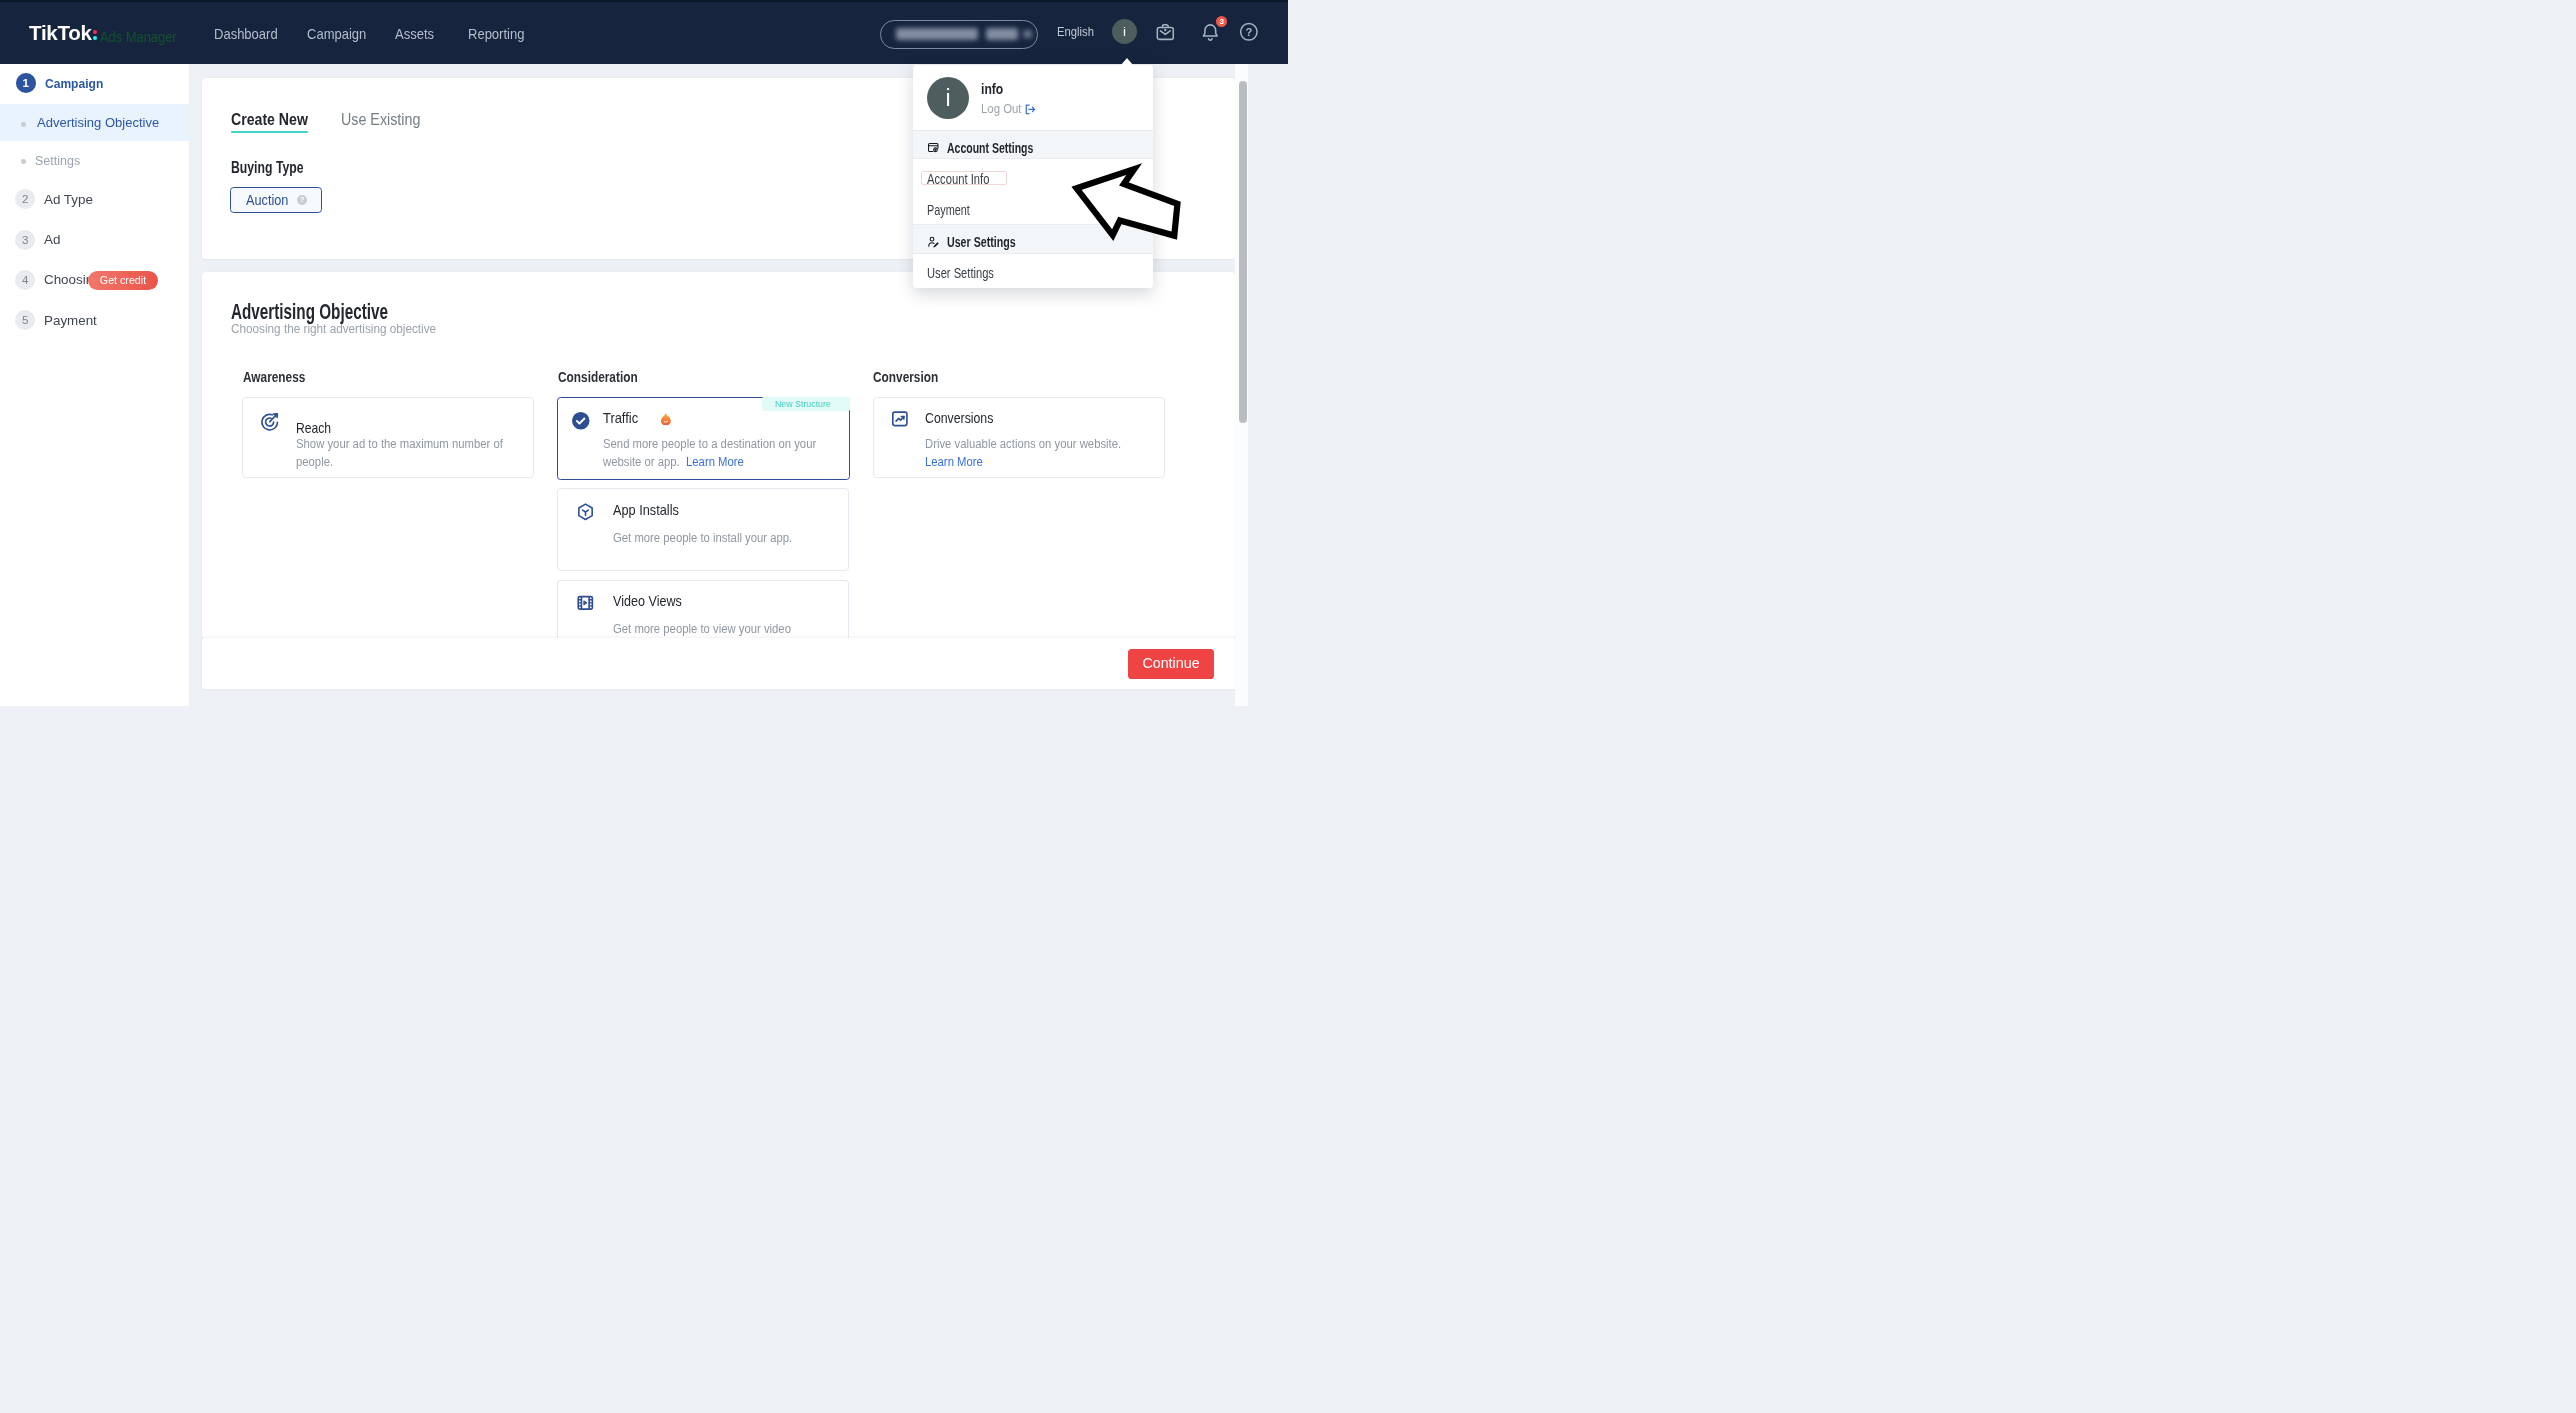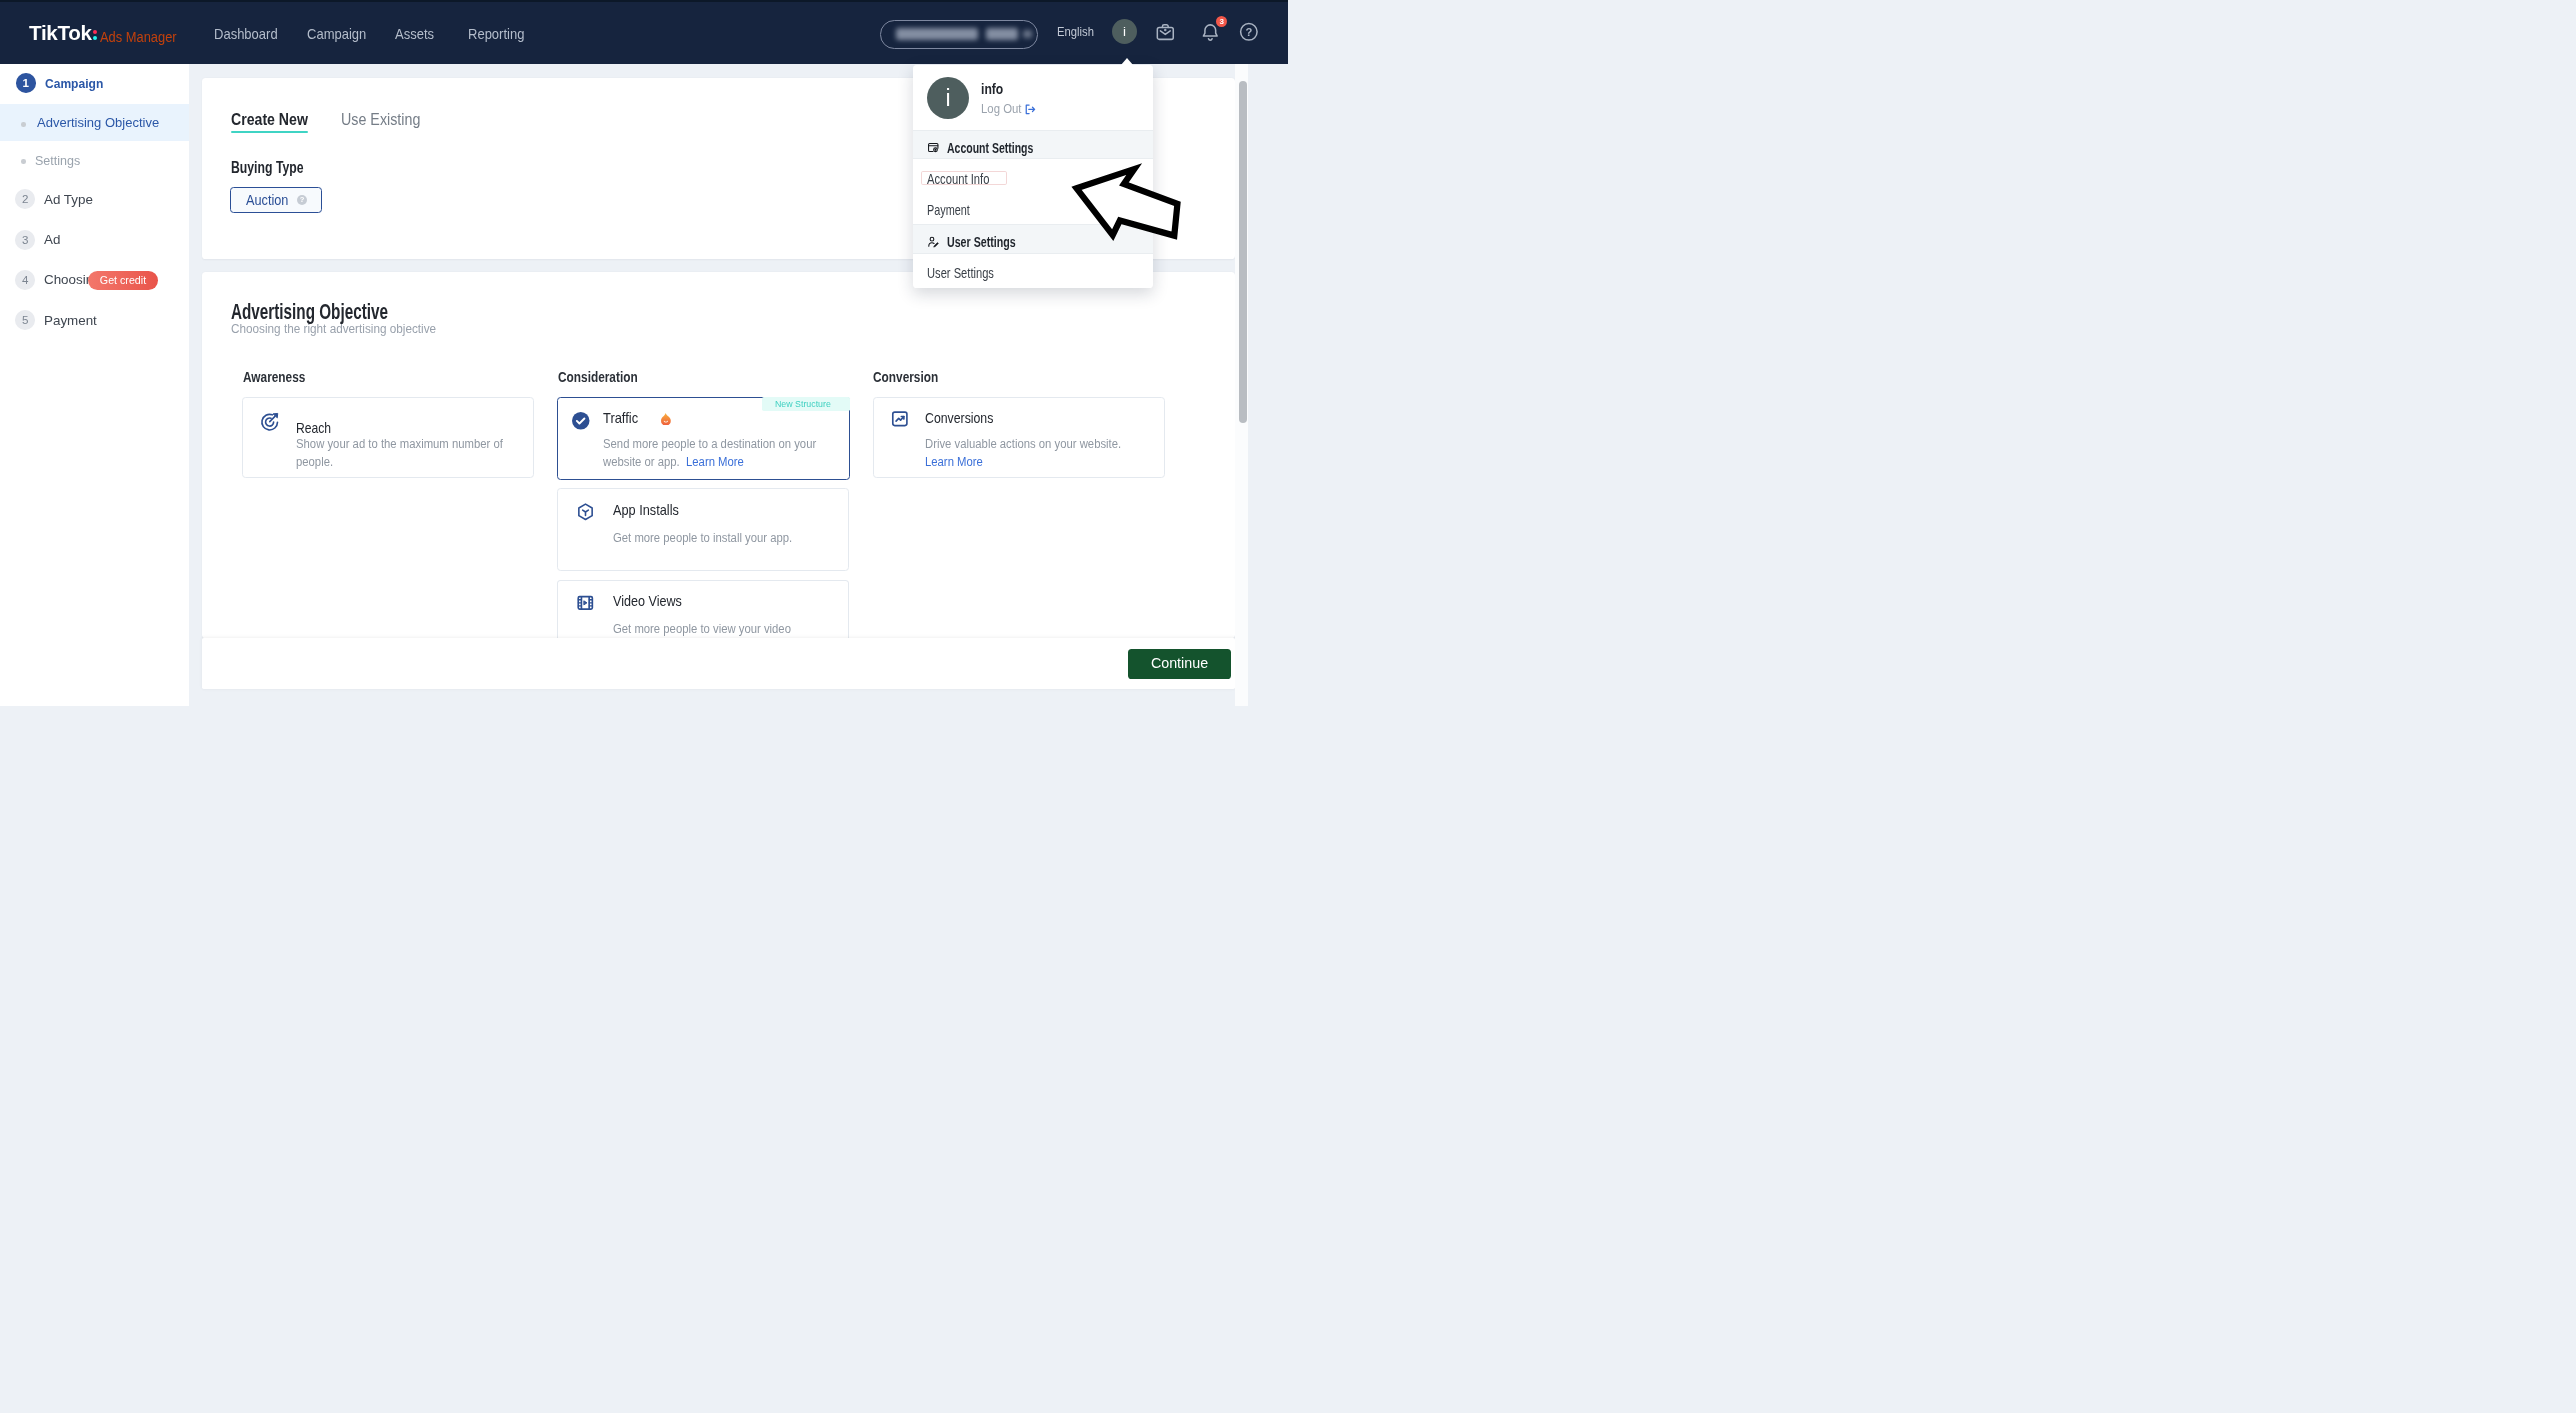--- a/index.html
+++ b/index.html
@@ -5,21 +5,21 @@
 *{margin:0;padding:0;box-sizing:border-box;}
 html,body{width:1288px;height:707px;overflow:hidden;}
 body{font-family:"Liberation Sans",sans-serif;background:#edf1f6;position:relative;}
 .ab{position:absolute;line-height:1;}
 .nx{transform-origin:0 50%;display:inline-block;white-space:nowrap;}
 
 #nav{left:0;top:0;width:1288px;height:64px;background:#16243e;}
 #navstrip{left:0;top:0;width:1288px;height:1.8px;background:#0c1828;}
 .navitem{top:27px;font-size:14.3px;font-weight:500;color:#b4bdcb;}
 #logo-tt{left:29px;top:23.4px;font-size:20.6px;font-weight:700;color:#fff;letter-spacing:-0.3px;}
-#logo-am{left:100px;top:29.5px;font-size:14px;color:#c2410c;}
+#logo-am{left:100px;top:29.5px;font-size:14px;color:#14532d;}
 .dot{position:absolute;width:4.1px;height:4.1px;border-radius:50%;}
 
 #english{left:1057px;top:26px;font-size:12.5px;color:#c2c9d5;}
 #avatar{left:1112px;top:19px;width:25px;height:25px;border-radius:50%;background:#4e5e5e;color:#fff;font-size:13.4px;text-align:center;line-height:25px;}
 .badge{left:1216px;top:15.7px;width:11.3px;height:11.3px;border-radius:50%;background:#f25749;color:#fff;font-size:8px;font-weight:700;text-align:center;line-height:11.3px;}
 
 #side{left:0;top:64px;width:189px;height:642px;background:#fff;}
 #advobj-hl{left:0;top:104px;width:189px;height:37px;background:#e9f3fd;}
 .stepc{width:19.7px;height:19.7px;border-radius:50%;text-align:center;line-height:19.7px;font-size:11.6px;}
 .stepc.on{background:#2d549f;color:#fff;font-weight:700;}
@@ -41,21 +41,21 @@
 #h2title{left:231px;top:302px;font-size:21.5px;font-weight:700;color:#23272e;}
 #h2sub{left:231px;top:323px;font-size:12.5px;color:#99a1ac;}
 .collbl{top:369px;font-size:15px;font-weight:700;color:#2b3037;}
 .ocard{position:absolute;background:#fff;border:0.9px solid #e4e9ef;border-radius:3.6px;}
 .otitle{font-size:15px;font-weight:500;color:#23272e;}
 .odesc{font-size:12.5px;color:#8f97a1;line-height:18px;transform:scaleX(.905);transform-origin:0 0;white-space:nowrap;}
 a.lm{color:#3a6fd8;text-decoration:none;}
 #newstruct{left:762px;top:397px;width:88px;height:14.3px;background:#e3fbf7;color:#3fd0c1;font-size:9.8px;text-align:center;line-height:14.3px;border-radius:1.8px;}
 
 #botbar{left:202px;top:638px;width:1033px;height:51px;background:#fff;box-shadow:0 -0.9px 3.6px rgba(0,0,0,.06);border-radius:1.8px;}
-#continue{left:1128px;top:649px;width:103px;height:29.5px;background:#14532d;border-radius:3.6px;color:#fff;font-size:14.3px;text-align:center;line-height:29.5px;}
+#continue{left:1128px;top:649px;width:86px;height:29.5px;background:#ef4444;border-radius:3.6px;color:#fff;font-size:14.3px;text-align:center;line-height:29.5px;}
 
 #scrolltrack{left:1235px;top:64px;width:12.5px;height:642px;background:#fbfcfd;}
 #scrollth{left:1239px;top:81px;width:7.6px;height:342px;background:#b9bdc2;border-radius:4px;}
 
 #drop{left:913px;top:65px;width:240px;height:223px;background:#fff;border-radius:3.6px;box-shadow:0 5.4px 16px rgba(30,40,60,.18);}
 #caret{left:1121px;top:58px;width:0;height:0;border-left:6.5px solid transparent;border-right:6.5px solid transparent;border-bottom:7.2px solid #fff;}
 #davatar{left:927px;top:77px;width:42px;height:42px;border-radius:50%;background:#4e5e5e;color:#fff;font-size:23px;text-align:center;line-height:42px;}
 #dinfo{left:981px;top:81px;font-size:15px;font-weight:700;color:#23272e;}
 #dlogout{left:981px;top:102px;font-size:13.4px;color:#9ba3ad;}
 .dband{left:913px;width:240px;background:#f3f6f8;border-top:0.9px solid #e9edf0;border-bottom:0.9px solid #e9edf0;}

